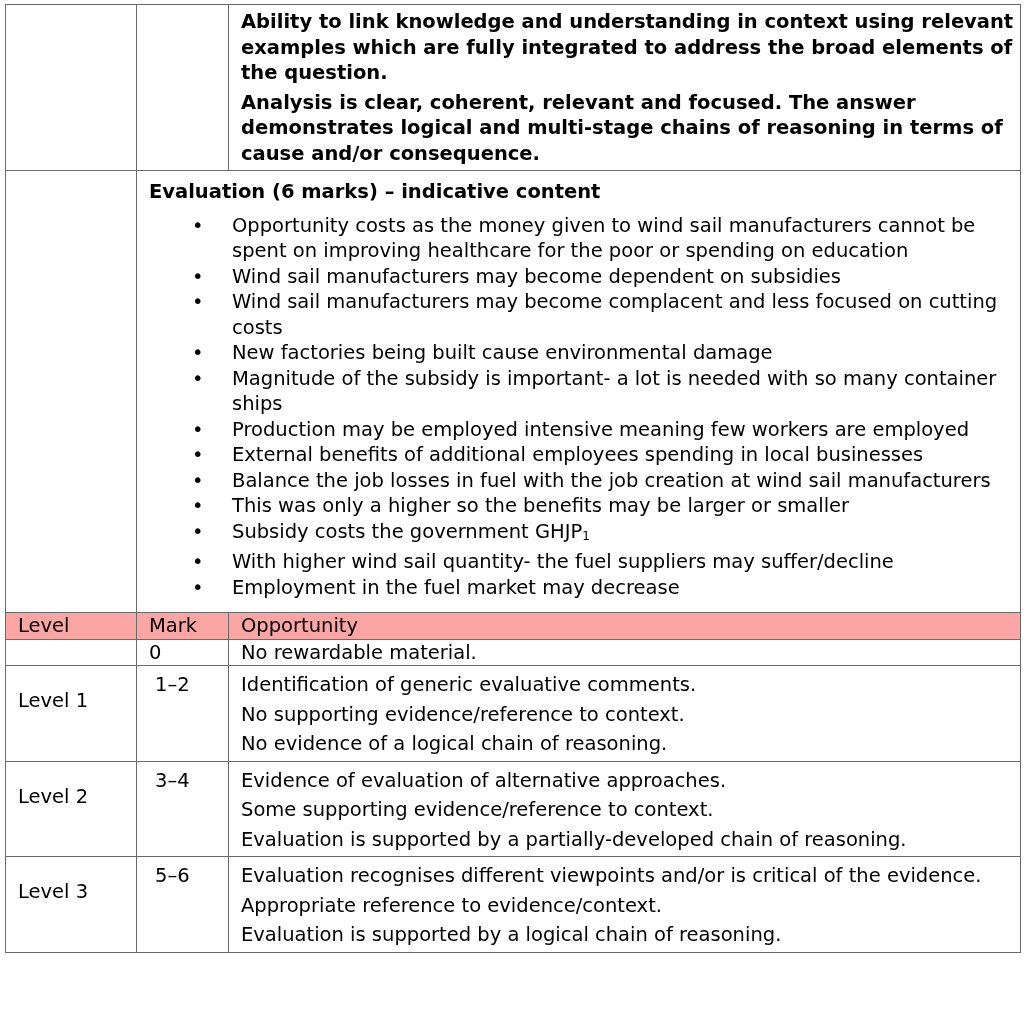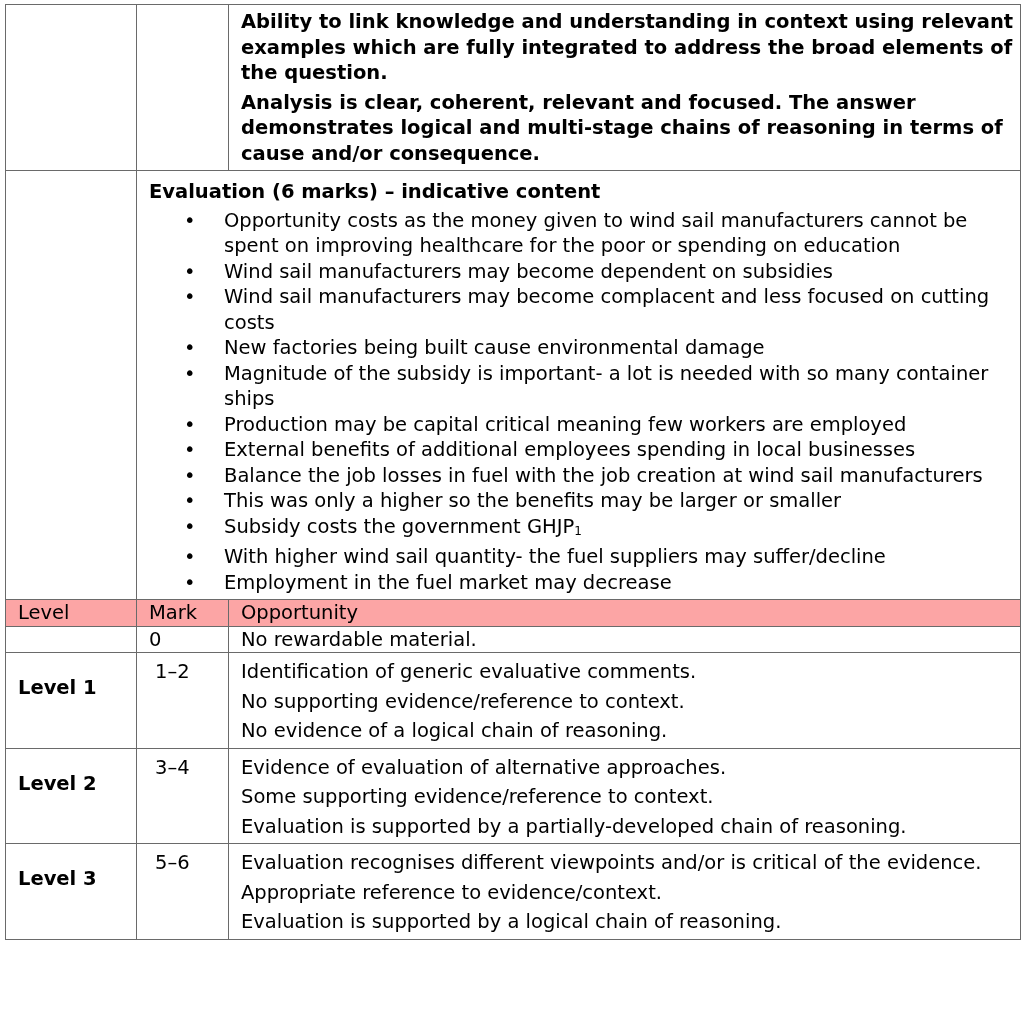--- a/index.html
+++ b/index.html
@@ -7,25 +7,25 @@
   .page { position: absolute; left: 5px; top: 4px; width: 1015px; }
   table { border-collapse: collapse; width: 1015px; table-layout: fixed; }
   td { border: 1.5px solid #6a6a6a; vertical-align: top; padding: 0; font-size: 19.5px; line-height: 25.5px; }
   col.c1 { width: 131px; }
   col.c2 { width: 92px; }
   col.c3 { width: 792px; }
   .desc p { margin: 0; padding: 0 0 4px 12px; }
   .desc p:last-child { padding-bottom: 2px; }
   .eval { padding: 8px 0 4px 12px; }
   .eval .title { font-weight: bold; margin: 0 0 3px 0; }
-  .eval ul { list-style: none; margin: 0; padding: 0; }
+  .eval ul { list-style: none; margin: 8px; padding: 0; }
   .eval li { position: relative; padding-left: 75px; }
   .eval li::before { content: "\2022"; position: absolute; left: 35px; top: 0; }
   .hdr td { background: #fca5a5; padding-left: 12px; }
-  .lvl { padding-left: 12px; font-weight: bold; padding-top: 22px; }
+  .lvl { padding-left: 12px; font-weight: normal; padding-top: 22px; }
   .mark { padding-left: 18px; padding-top: 6px; }
   .desclist { padding-top: 6px; padding-bottom: 2px; }
   .desclist p { margin: 0 0 4px 12px; }
   .desclist p:last-child { margin-bottom: 2px; }
   .zero td { padding-left: 12px; }
   .sub { font-size: 12px; vertical-align: -2px; }
 </style>
 </head>
 <body>
 
@@ -50,21 +50,21 @@
   <tr>
     <td></td>
     <td colspan="2" class="eval">
       <div class="title">Evaluation (6 marks) – indicative content</div>
       <ul>
         <li>Opportunity costs as the money given to wind sail manufacturers cannot be spent on improving healthcare for the poor or spending on education</li>
         <li>Wind sail manufacturers may become dependent on subsidies</li>
         <li>Wind sail manufacturers may become complacent and less focused on cutting costs</li>
         <li>New factories being built cause environmental damage</li>
         <li>Magnitude of the subsidy is important- a lot is needed with so many container ships</li>
-        <li>Production may be capital critical meaning few workers are employed</li>
+        <li>Production may be employed intensive meaning few workers are employed</li>
         <li>External benefits of additional employees spending in local businesses</li>
         <li>Balance the job losses in fuel with the job creation at wind sail manufacturers</li>
         <li>This was only a higher so the benefits may be larger or smaller</li>
         <li><span>Subsidy costs the government GHJP</span><span class="sub">1</span></li>
         <li>With higher wind sail quantity- the fuel suppliers may suffer/decline</li>
         <li>Employment in the fuel market may decrease</li>
       </ul>
     </td>
   </tr>
 

